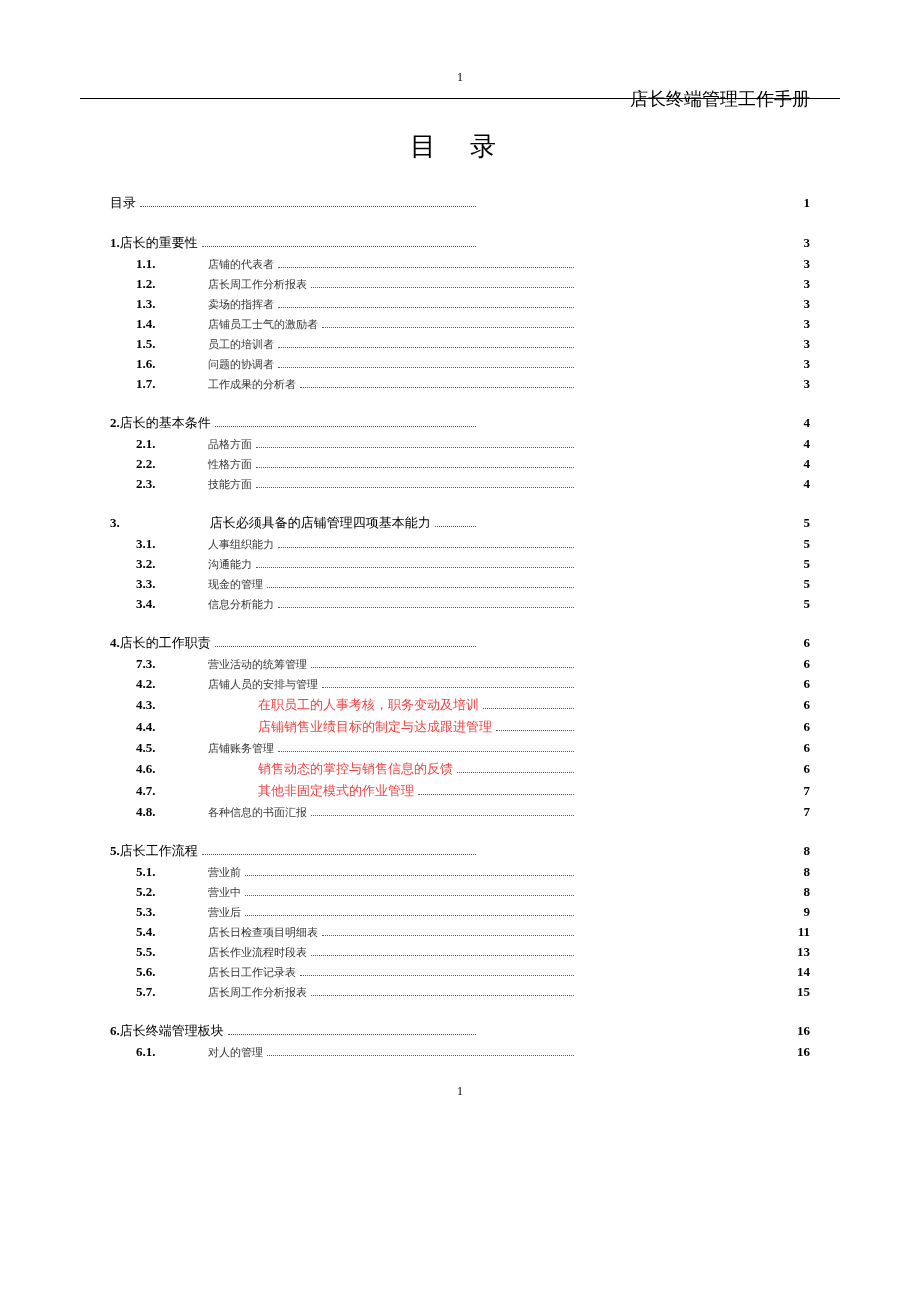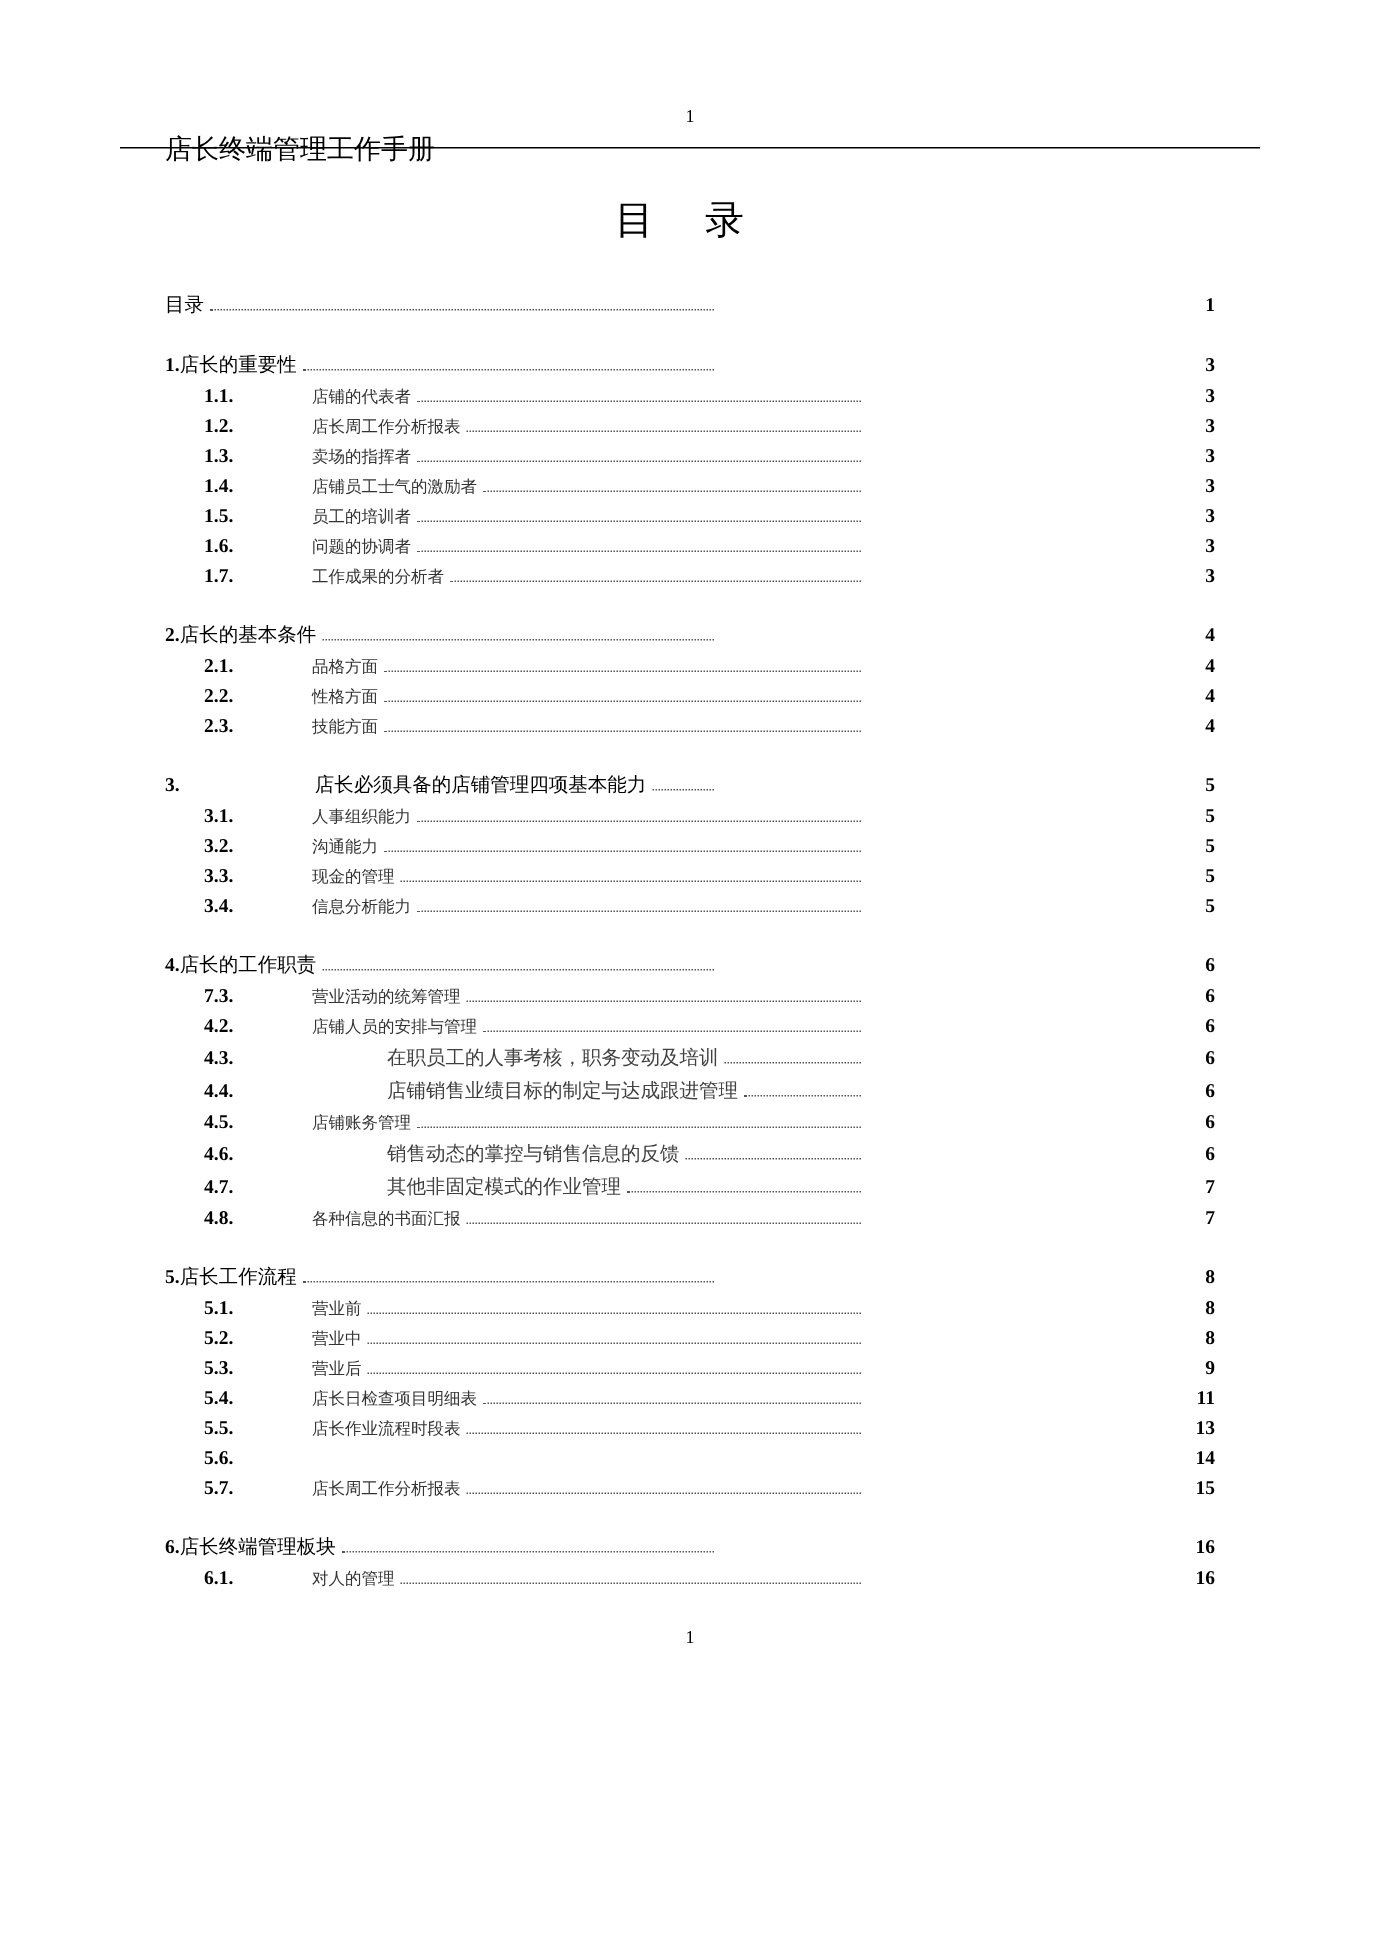--- a/index.html
+++ b/index.html
@@ -17,21 +17,21 @@
   .header-wrap {
     position: relative;
     margin-bottom: 10px;
   }
   .header-num {
     text-align: center;
     font-size: 12px;
     margin-bottom: 2px;
   }
   .header-title {
-    text-align: left;
+    text-align: right;
     font-size: 18px;
     font-family: Liberation Mono, monospace;
   }
   .header-rule {
     border: 0;
     border-top: 1px solid #000;
     margin: 0;
     position: absolute;
     left: -30px;
     right: -30px;
@@ -75,21 +75,21 @@
     font-size: 13px;
     white-space: nowrap;
   }
   .label-sub {
     font-size: 11px;
     color: #333;
     white-space: nowrap;
   }
   .label-sub-big {
     font-size: 13px;
-    color: #404040;
+    color: #ef4444;
     white-space: nowrap;
   }
   .leader {
     flex: 0 0 auto;
     border-bottom: 1px dotted #555;
     height: 0.7em;
     margin: 0 4px;
   }
   .leader-wrap {
     display: flex;
@@ -431,20 +431,24 @@
         <span class="num-sub">5.5.</span>
         <div class="leader-wrap">
           <span class="label-sub">店长作业流程时段表 </span>
           <span class="leader"></span>
         </div>
         <span class="spacer"></span>
         <span class="pg">13</span>
       </div>
       <div class="row row-sub">
         <span class="num-sub">5.6.</span>
+        <div class="leader-wrap">
+          <span class="label-sub">店长日工作记录表 </span>
+          <span class="leader"></span>
+        </div>
         <span class="spacer"></span>
         <span class="pg">14</span>
       </div>
       <div class="row row-sub">
         <span class="num-sub">5.7.</span>
         <div class="leader-wrap">
           <span class="label-sub">店长周工作分析报表 </span>
           <span class="leader"></span>
         </div>
         <span class="spacer"></span>

